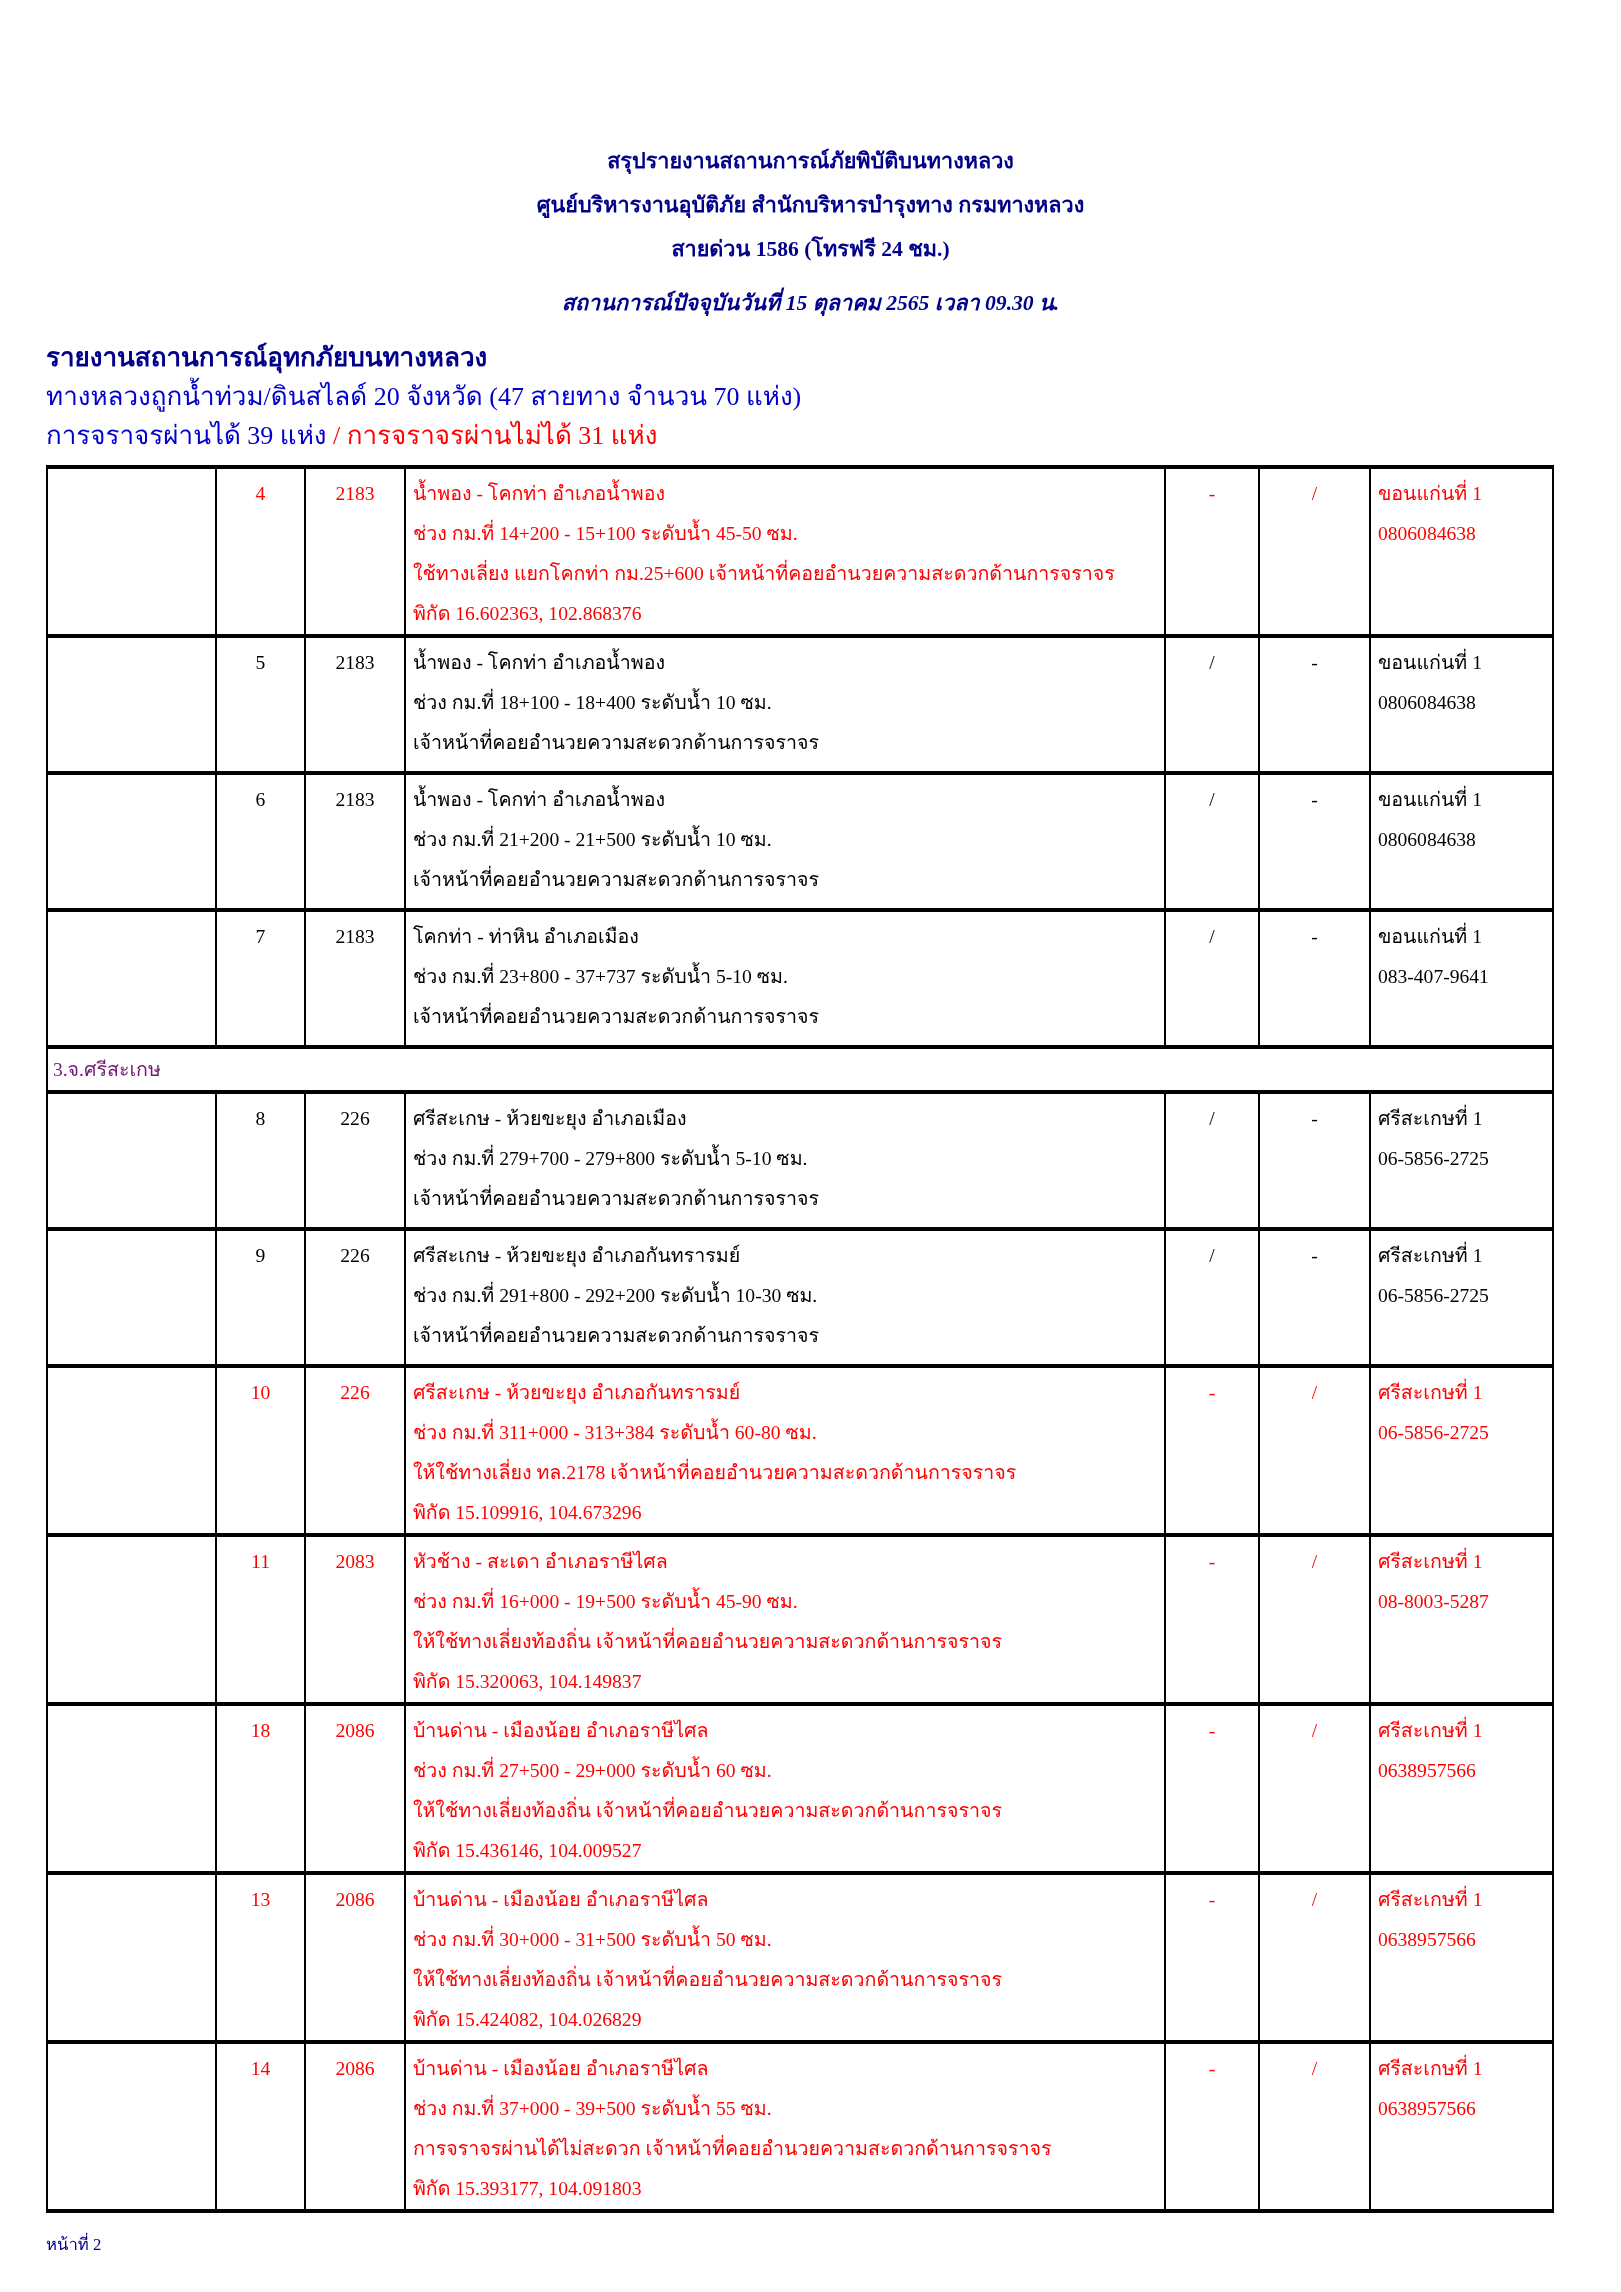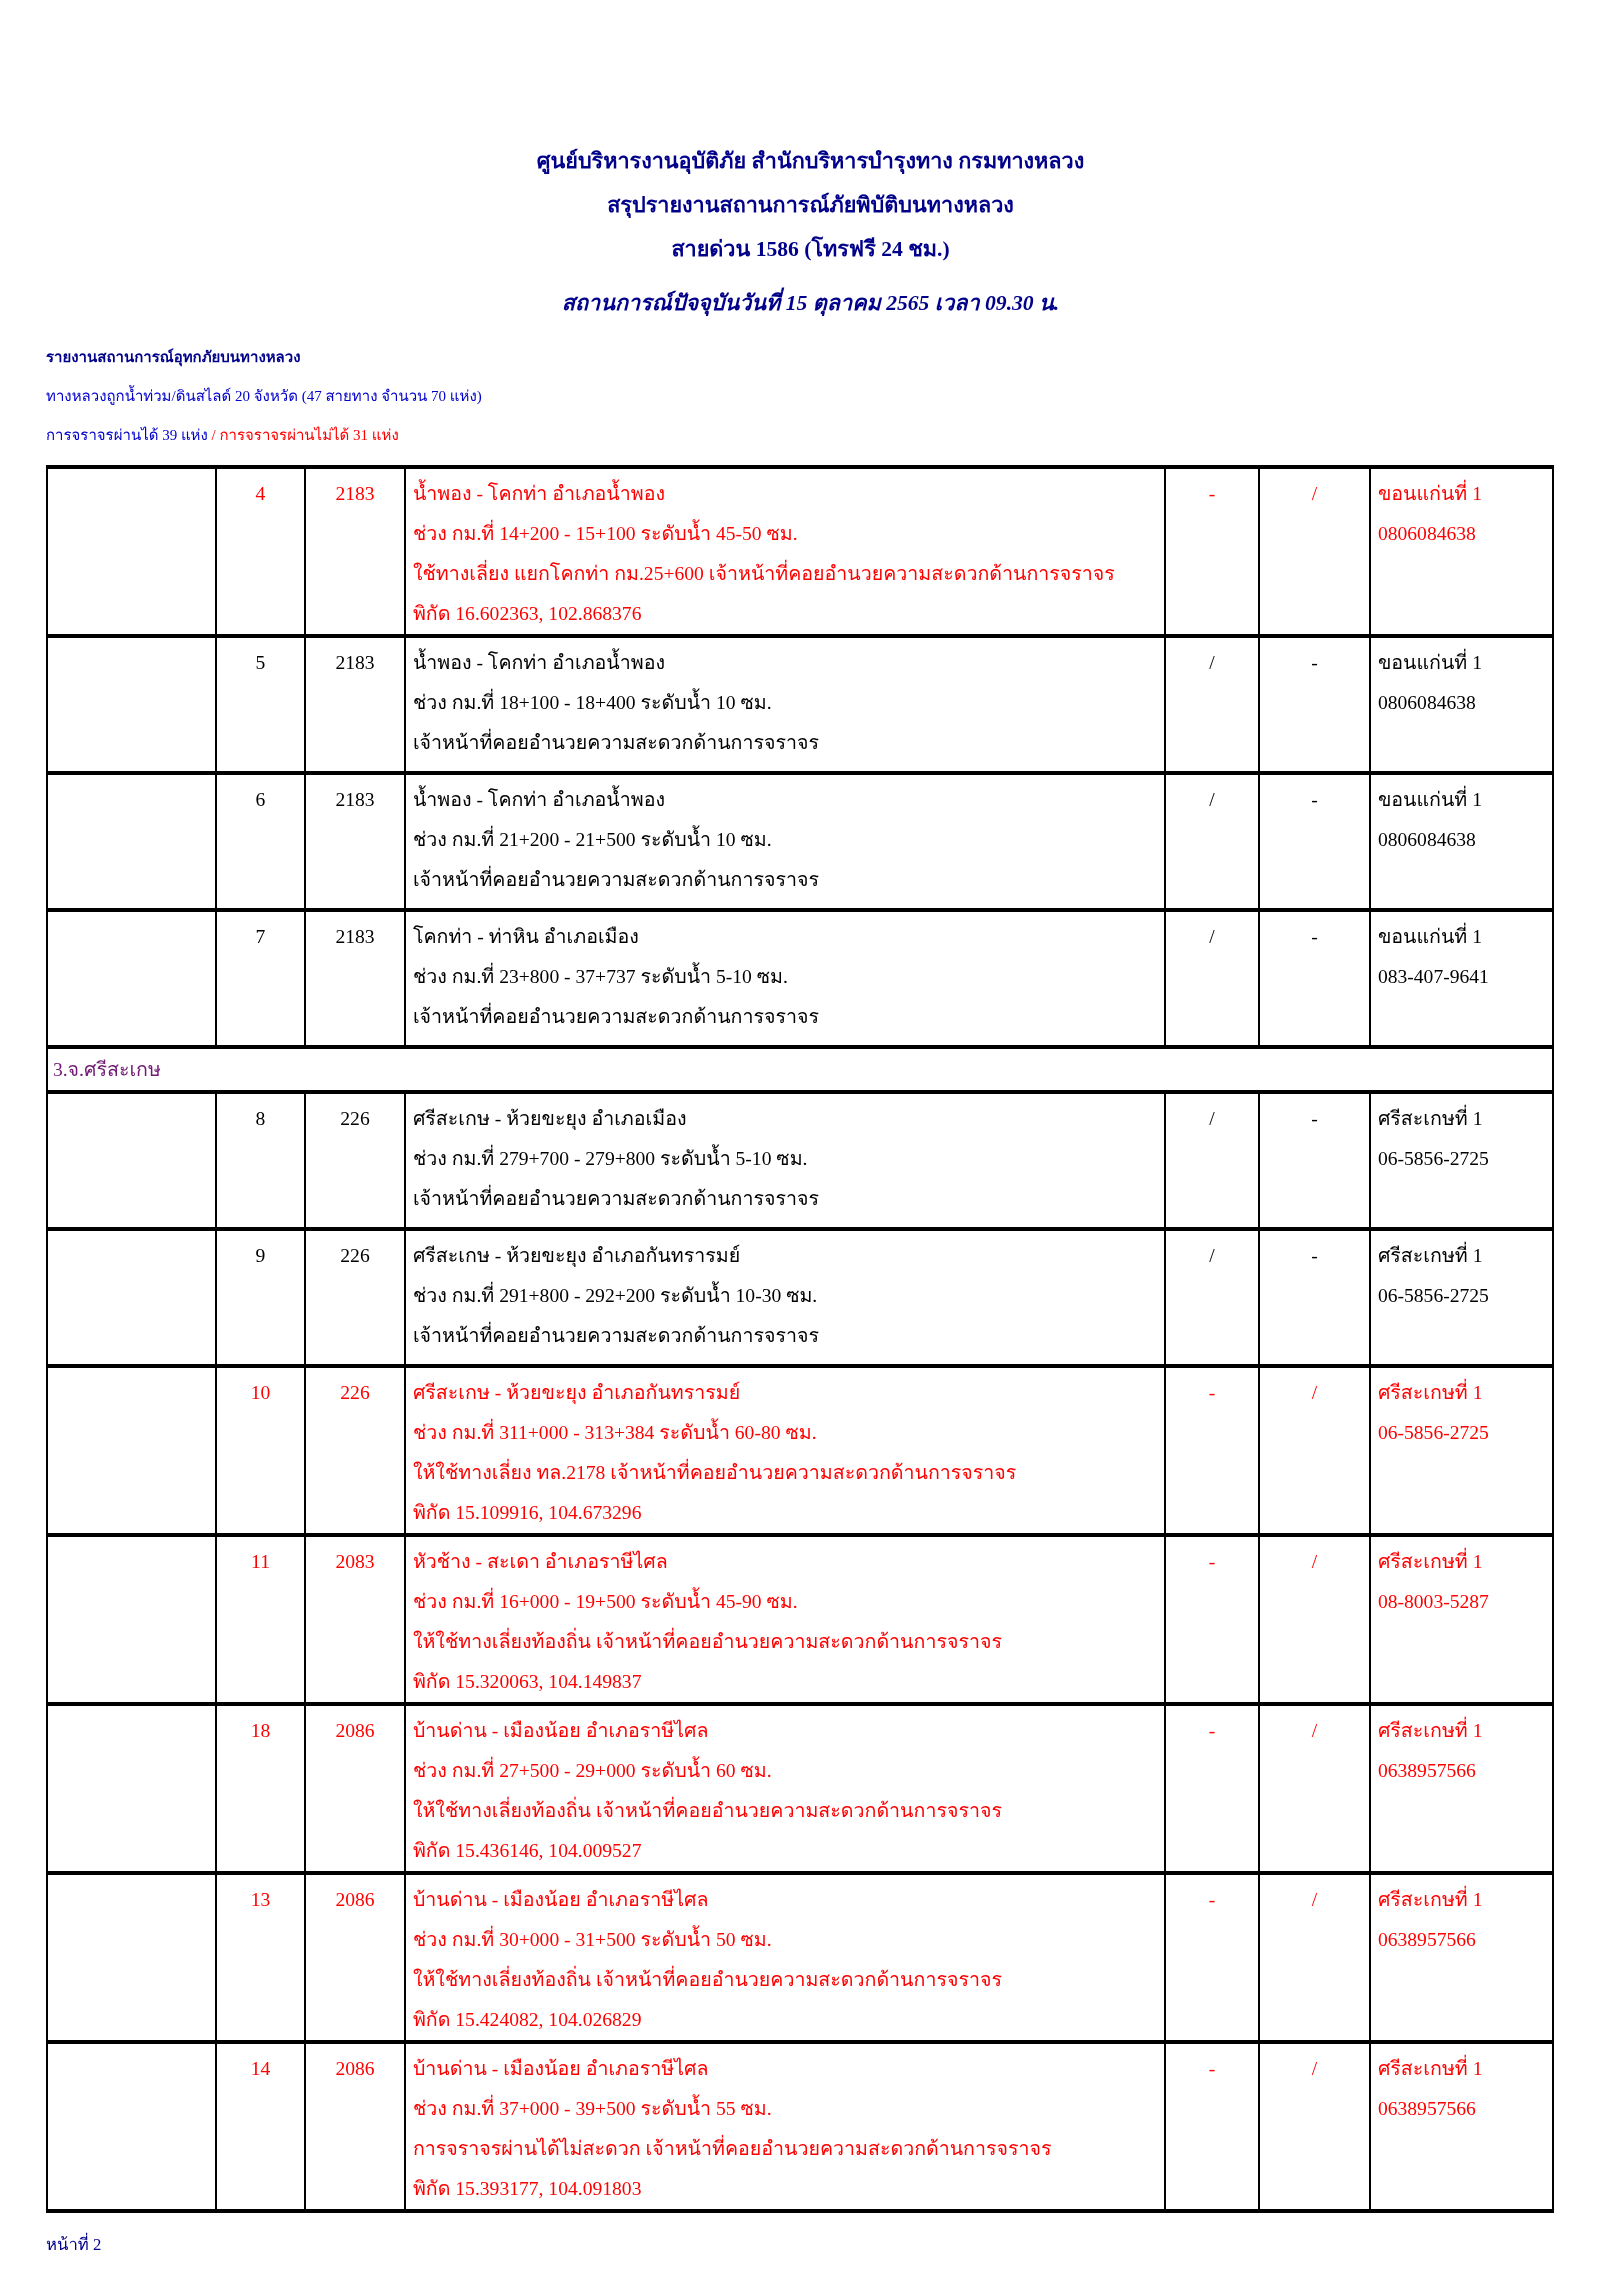--- a/index.html
+++ b/index.html
@@ -10,21 +10,21 @@
     margin:0 auto;
     background:#ffffff;
     font-family:"Liberation Serif","DejaVu Serif",serif;
     overflow:hidden;
   }
   
   .header { padding-top:139px; text-align:center; color:#00008b; font-weight:bold; }
   .header .h-line { font-size:21.6px; line-height:44px; }
   .header .h-line.gap { margin-top:9.8px;font-style:italic; }
   
-  .intro { margin:13.7px 0 0 46px; font-size:15px; }
+  .intro { margin:13.7px 0 0 46px; font-size:26px; }
   .intro .i-line { line-height:39px; white-space:nowrap; }
   .intro .i-bold { font-weight:bold; color:#00008b; }
   .intro .i-blue { color:#0000cd; }
   .intro .i-red  { color:#ff0000; }
   
   table.report {
     margin:9.8px 0 0 46px;
     border-collapse:collapse;
     table-layout:fixed;
     width:1506px;
@@ -56,22 +56,22 @@
     font-size:16.7px;
     color:#00008b;
   }
 </style>
 </head>
 <body>
 
 <div class="page">
 
   <div class="header">
+    <div class="h-line">สรุปรายงานสถานการณ์ภัยพิบัติบนทางหลวง</div>
     <div class="h-line">ศูนย์บริหารงานอุบัติภัย สำนักบริหารบำรุงทาง กรมทางหลวง</div>
-    <div class="h-line">สรุปรายงานสถานการณ์ภัยพิบัติบนทางหลวง</div>
     <div class="h-line">สายด่วน 1586 (โทรฟรี 24 ชม.)</div>
     <div class="h-line gap">สถานการณ์ปัจจุบันวันที่ 15 ตุลาคม 2565 เวลา 09.30 น.</div>
   </div>
 
   <div class="intro">
     <div class="i-line i-bold">รายงานสถานการณ์อุทกภัยบนทางหลวง</div>
     <div class="i-line i-blue">ทางหลวงถูกน้ำท่วม/ดินสไลด์ 20 จังหวัด (47 สายทาง จำนวน 70 แห่ง)</div>
     <div class="i-line"><span class="i-blue">การจราจรผ่านได้ 39 แห่ง </span><span class="i-red">/ การจราจรผ่านไม่ได้ 31 แห่ง</span></div>
   </div>
 

